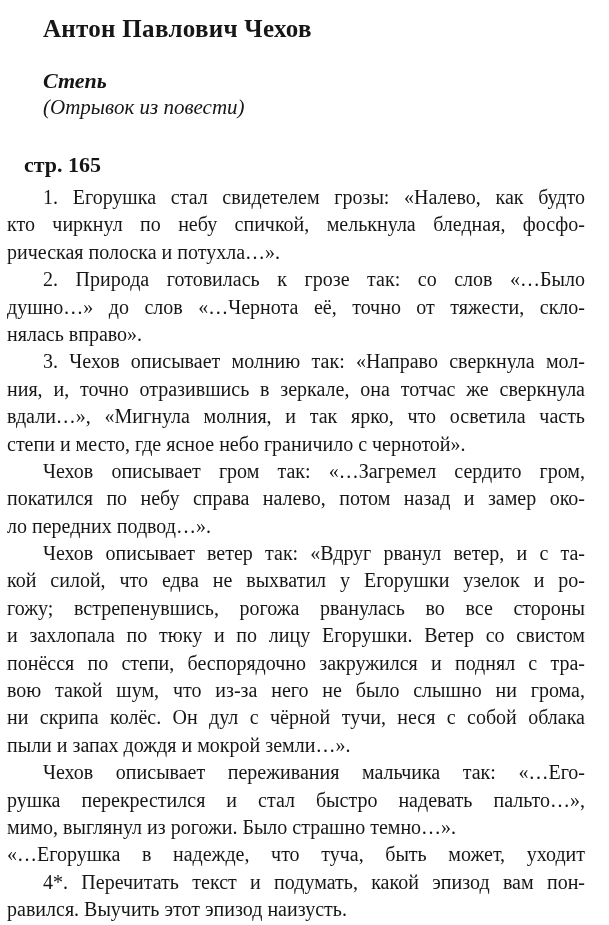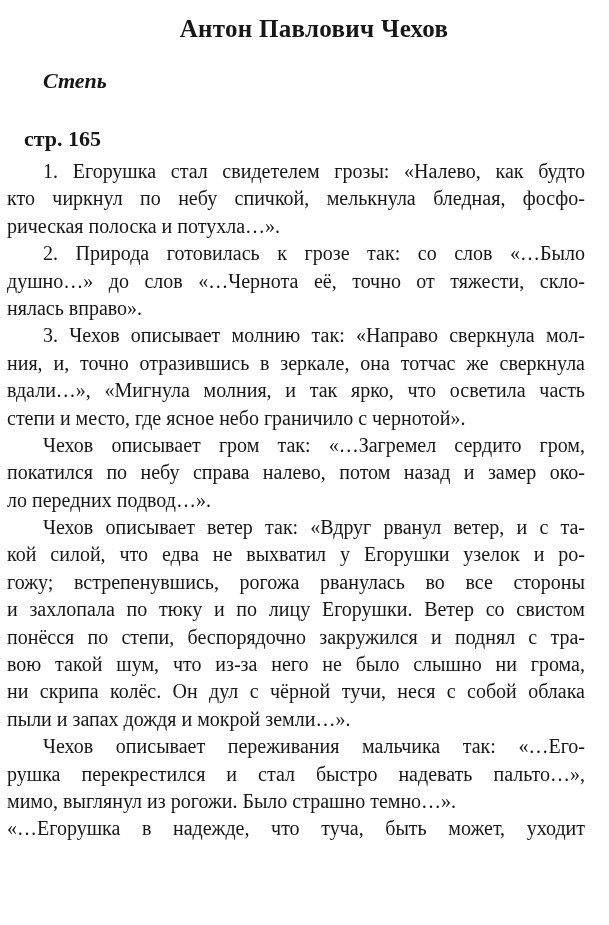--- a/index.html
+++ b/index.html
@@ -22,21 +22,20 @@
     color: var(--ink);
     font-family: "Liberation Serif", "DejaVu Serif", serif;
     overflow: hidden;
   }
   .author-heading {
     margin: 14px 0 0 36px;
     font-size: 25px;
     line-height: 30px;
     font-weight: bold;
     letter-spacing: 0.3px;
-    text-align: center;
   }
   .work-title {
     margin: 24px 0 0 36px;
     font-size: 22px;
     line-height: 26px;
     font-weight: bold;
     font-style: italic;
   }
   .work-subtitle {
     margin: 0 0 0 36px;
@@ -75,20 +74,21 @@
   }
 </style>
 </head>
 <body>
 
 <div class="page">
   <h1 class="author-heading">Антон Павлович Чехов</h1>
 
   <div class="work-title">Степь</div>
 
+  <div class="work-subtitle">(Отрывок из повести)</div>
 
   <div class="page-ref">стр. 165</div>
 
   <div class="text-body">
       <div class="para">
         <div class="line first justified">1. Егорушка стал свидетелем грозы: «Налево, как будто</div>
         <div class="line justified">кто чиркнул по небу спичкой, мелькнула бледная, фосфо-</div>
         <div class="line">рическая полоска и потухла…».</div>
       </div>
       <div class="para">
@@ -116,14 +116,18 @@
         <div class="line justified">вою такой шум, что из-за него не было слышно ни грома,</div>
         <div class="line justified">ни скрипа колёс. Он дул с чёрной тучи, неся с собой облака</div>
         <div class="line">пыли и запах дождя и мокрой земли…».</div>
       </div>
       <div class="para">
         <div class="line first justified">Чехов описывает переживания мальчика так: «…Его-</div>
         <div class="line justified">рушка перекрестился и стал быстро надевать пальто…»,</div>
         <div class="line">мимо, выглянул из рогожи. Было страшно темно…».</div>
         <div class="line justified">«…Егорушка в надежде, что туча, быть может, уходит</div>
       </div>
+      <div class="para">
+        <div class="line first justified">4*. Перечитать текст и подумать, какой эпизод вам пон-</div>
+        <div class="line">равился. Выучить этот эпизод наизусть.</div>
+      </div>
     </div>
 </div>
 
 </body></html>

